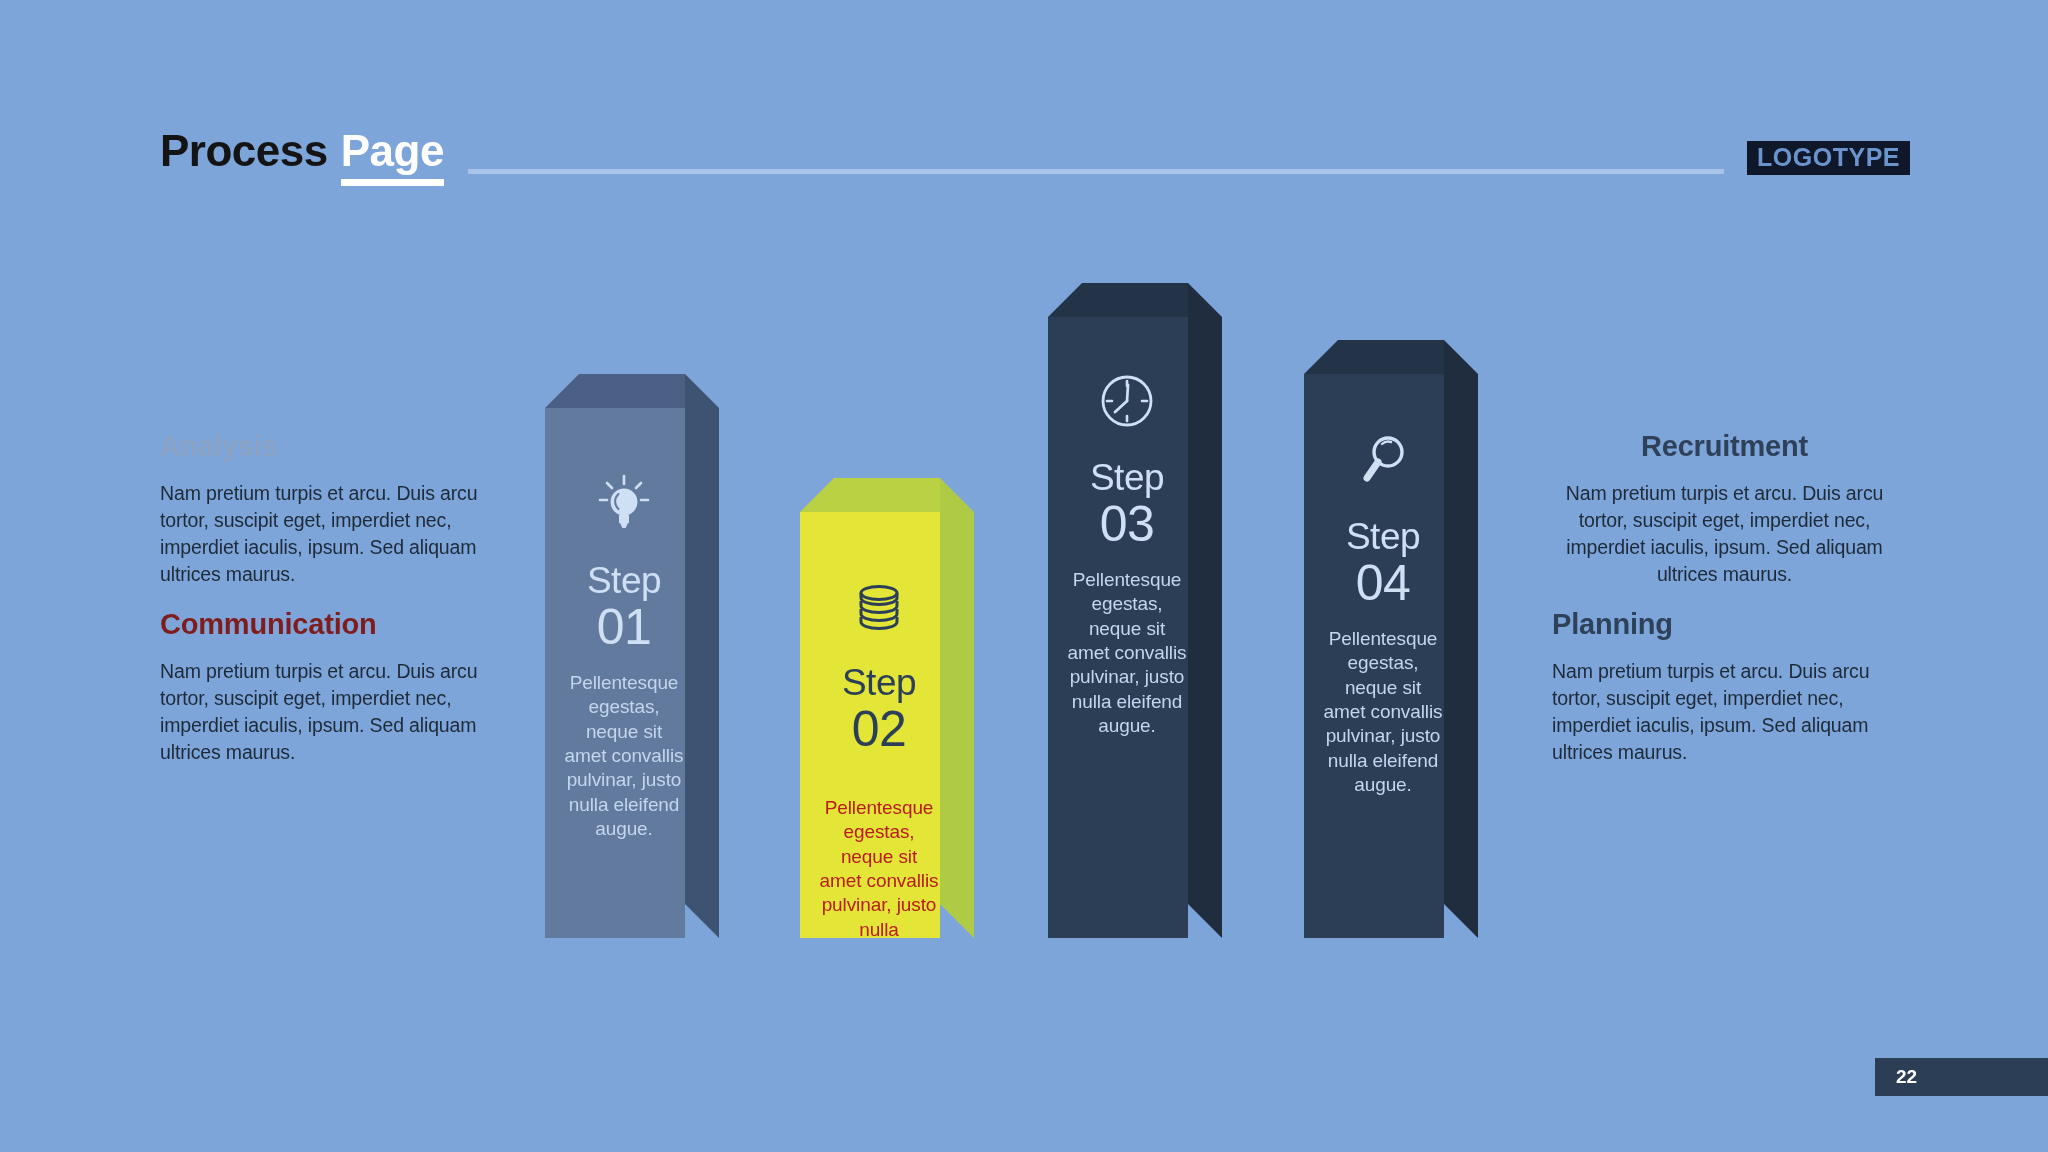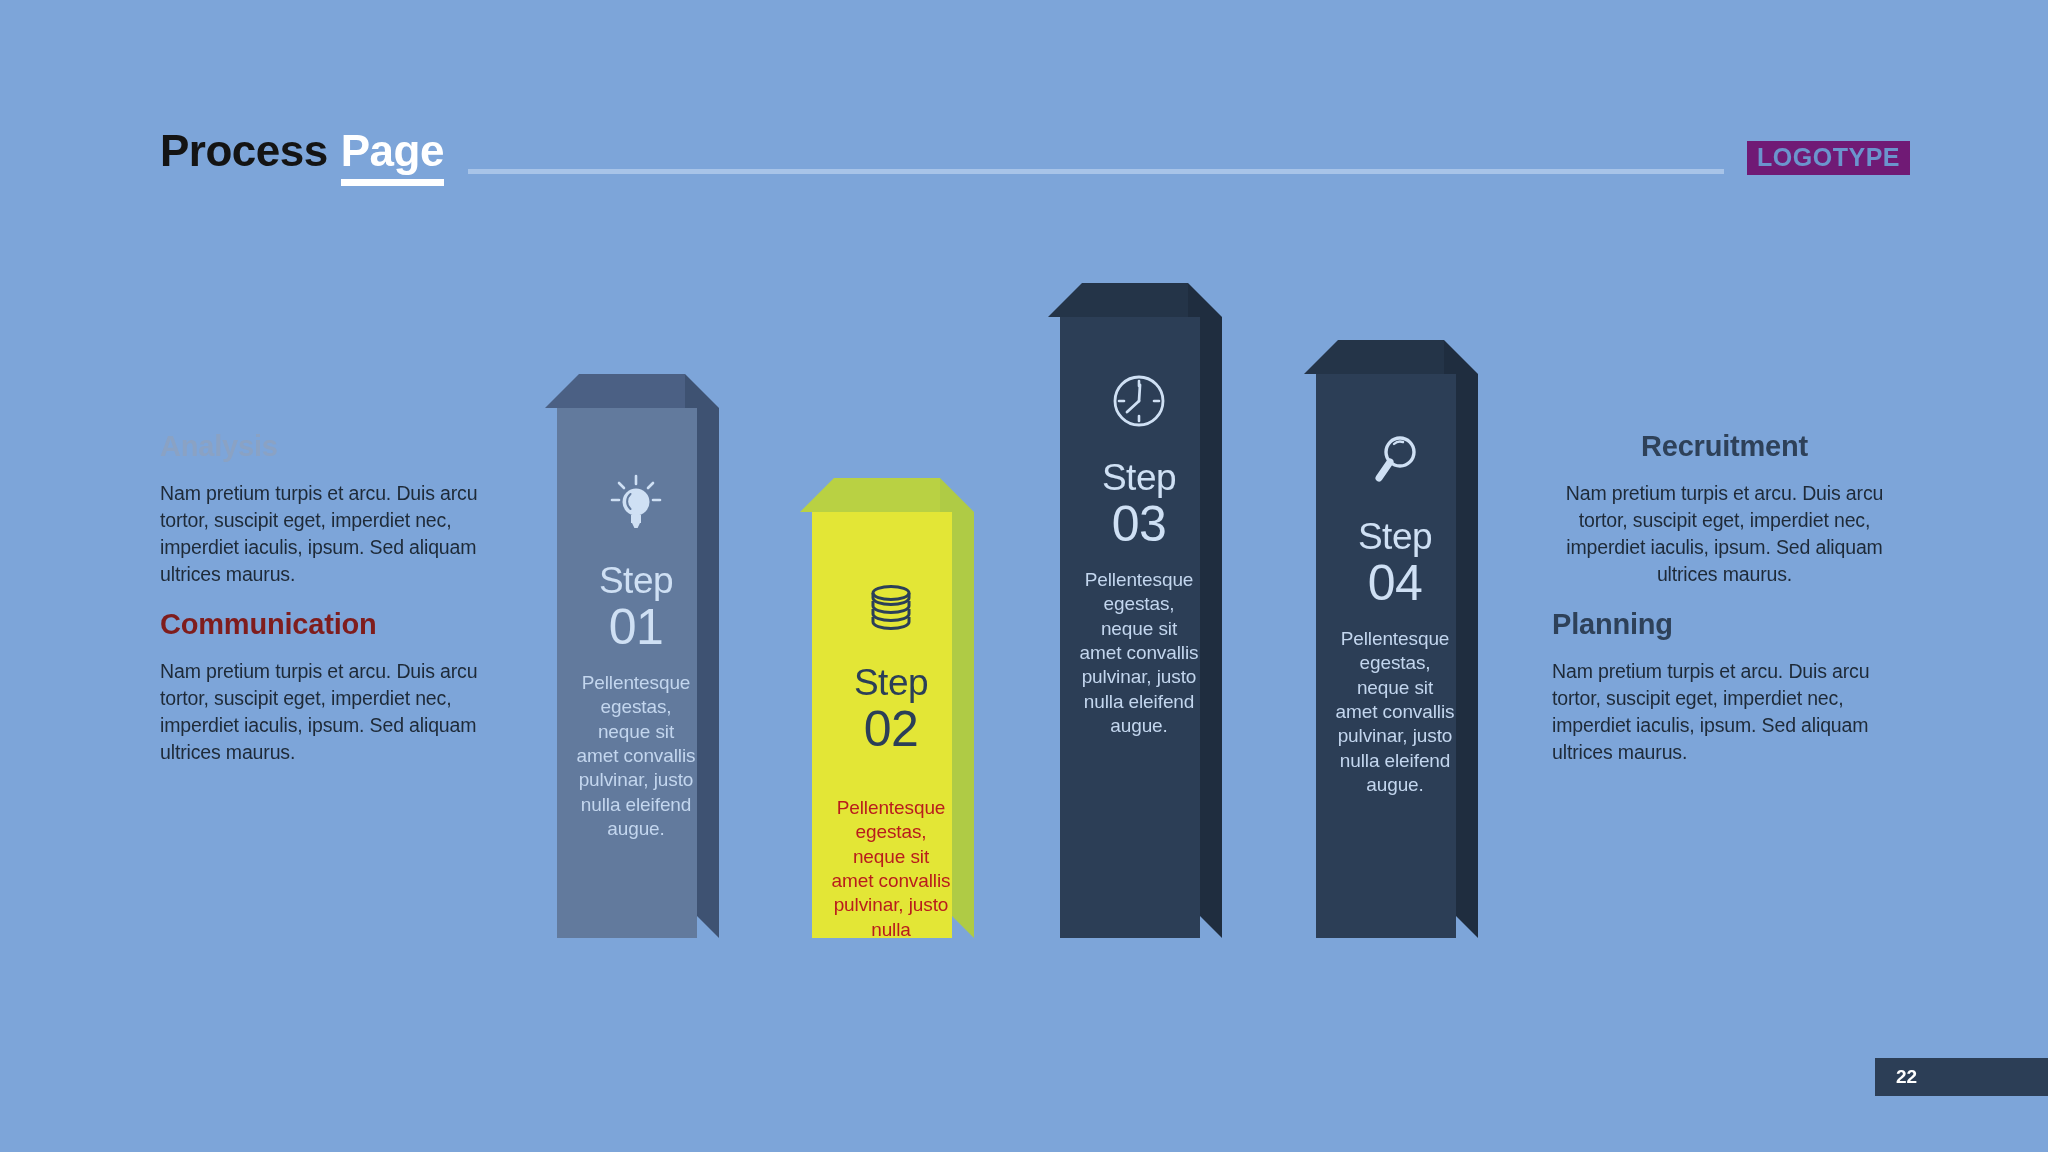--- a/index.html
+++ b/index.html
@@ -26,21 +26,21 @@
   #title-accent {
     color:#ffffff; position:relative; padding-bottom:6px;
     border-bottom:7px solid #ffffff;
   }
   #header-rule {
     position:absolute; left:468px; top:126px;
     width:1256px; height:5px; background:#a8c4e8;
   }
   #logotype {
     position:absolute; right:138px; top:98px;
-    background:#701a75; color:#6b94cd;
+    background:#0f172a; color:#6b94cd;
     font-size:25px; font-weight:bold; letter-spacing:0.5px;
     padding:4px 10px 5px 10px; line-height:1;
   }
 
   
   .side-block { position:absolute; width:345px; }
   #block-analysis      { left:160px;  top:432px; }
   #block-communication { left:160px;  top:610px; }
   #block-recruitment   { left:1552px; top:432px;text-align:center; }
   #block-planning      { left:1552px; top:610px; }
@@ -53,21 +53,21 @@
   .h-yellow { color:#7f1d1d; }
   .h-dark   { color:#2e4159; }
   .side-body {
     font-size:19.5px; line-height:1.38; color:#1e2a38;
     letter-spacing:-0.15px;
   }
 
   
   .bar { position:absolute; }
   .bar .top, .bar .side, .bar .front { position:absolute; }
-  .bar .front { left:12px; top:34px; width:100%;padding-left:18px; }
+  .bar .front { left:0; top:34px; width:100%;padding-left:18px; }
   .bar .top   { left:0; top:0; width:100%; height:34px;
                 clip-path:polygon(0% 100%, 34px 0%, 100% 0%, 100% 100%); }
   .bar .side  { right:-34px; top:0; width:34px;
                 clip-path:polygon(0% 0%, 100% 0%, 100% 100%, 0% 100%); }
 
   .bar-content {
     position:relative; z-index:3;
     display:flex; flex-direction:column; align-items:center;
     width:100%; padding-top:0;
   }

